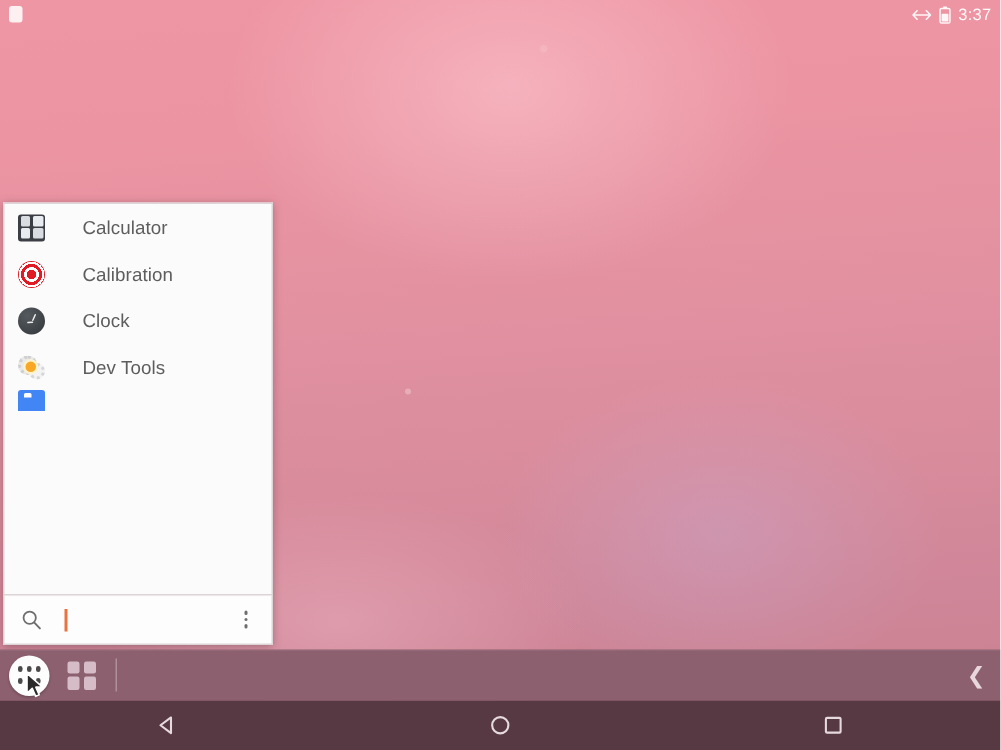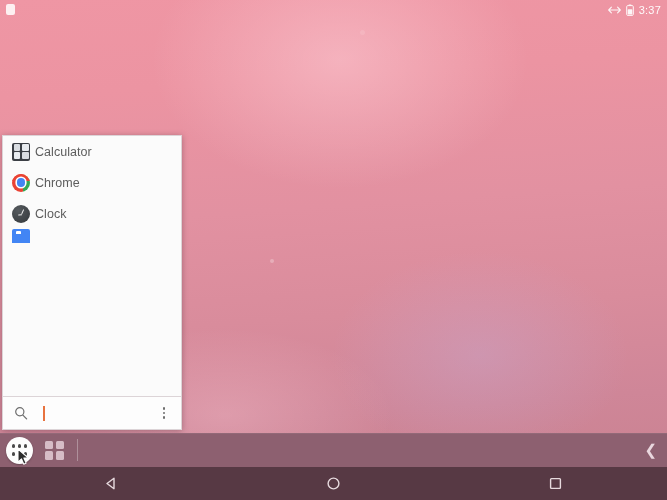--- a/index.html
+++ b/index.html
@@ -40,21 +40,21 @@
     position:absolute;left:2px;top:135px;width:180px;
     z-index:30;
     filter:drop-shadow(0 1px 3px rgba(60,30,40,.35));
   }
   #applist{
     background:#fbfbfb;border:1px solid #dcd4d7;border-bottom:none;
     height:261px;overflow:hidden;position:relative;box-sizing:border-box;
   }
   .app-row{
     display:flex;align-items:center;height:31px;padding:0 0 0 9px;box-sizing:border-box;
-    gap:5px;
+    gap:25px;
   }
   .app-label{font-size:12.5px;color:#5d5d5d;letter-spacing:.05px;white-space:nowrap;}
   .app-ico{width:18px;height:18px;flex:0 0 18px;position:relative;}
 
   
   .ic-calculator{background:#3b3f45;border-radius:2px;display:grid;
     grid-template-columns:1fr 1fr;grid-template-rows:1fr 1fr;gap:1.5px;padding:1.5px;box-sizing:border-box;}
   .ic-calculator i{background:#d9dde2;border-radius:1px;display:block;}
   .ic-calculator i:nth-child(2){background:#e8ecf0;}
   .ic-calculator i:nth-child(3){background:#e8ecf0;}
@@ -192,32 +192,40 @@
         <span class="app-ico ic-calculator">
           <i></i>
             <i></i>
             <i></i>
             <i></i>
         </span>
         <span class="app-label">Calculator</span>
       </div>
 
 
-
-      <div class="app-row">
-        <span class="app-ico ic-chrome"></span>
-        <span class="app-label">Chrome</span>
-      </div>
+      <div class="app-row">
+        <span class="app-ico ic-calibration"></span>
+        <span class="app-label">Calibration</span>
+      </div>
+
 
       <div class="app-row">
         <span class="app-ico ic-clock"></span>
         <span class="app-label">Clock</span>
       </div>
 
 
+      <div class="app-row">
+        <span class="app-ico ic-devtools">
+          <span class="g1"></span>
+            <span class="g2"></span>
+            <span class="core"></span>
+        </span>
+        <span class="app-label">Dev Tools</span>
+      </div>
 
 
       <div class="app-row row-clipped">
         <span class="app-ico ic-clipped"></span>
         <span class="app-label"></span>
       </div>
 
     </div>
 
     <div id="searchbar">

